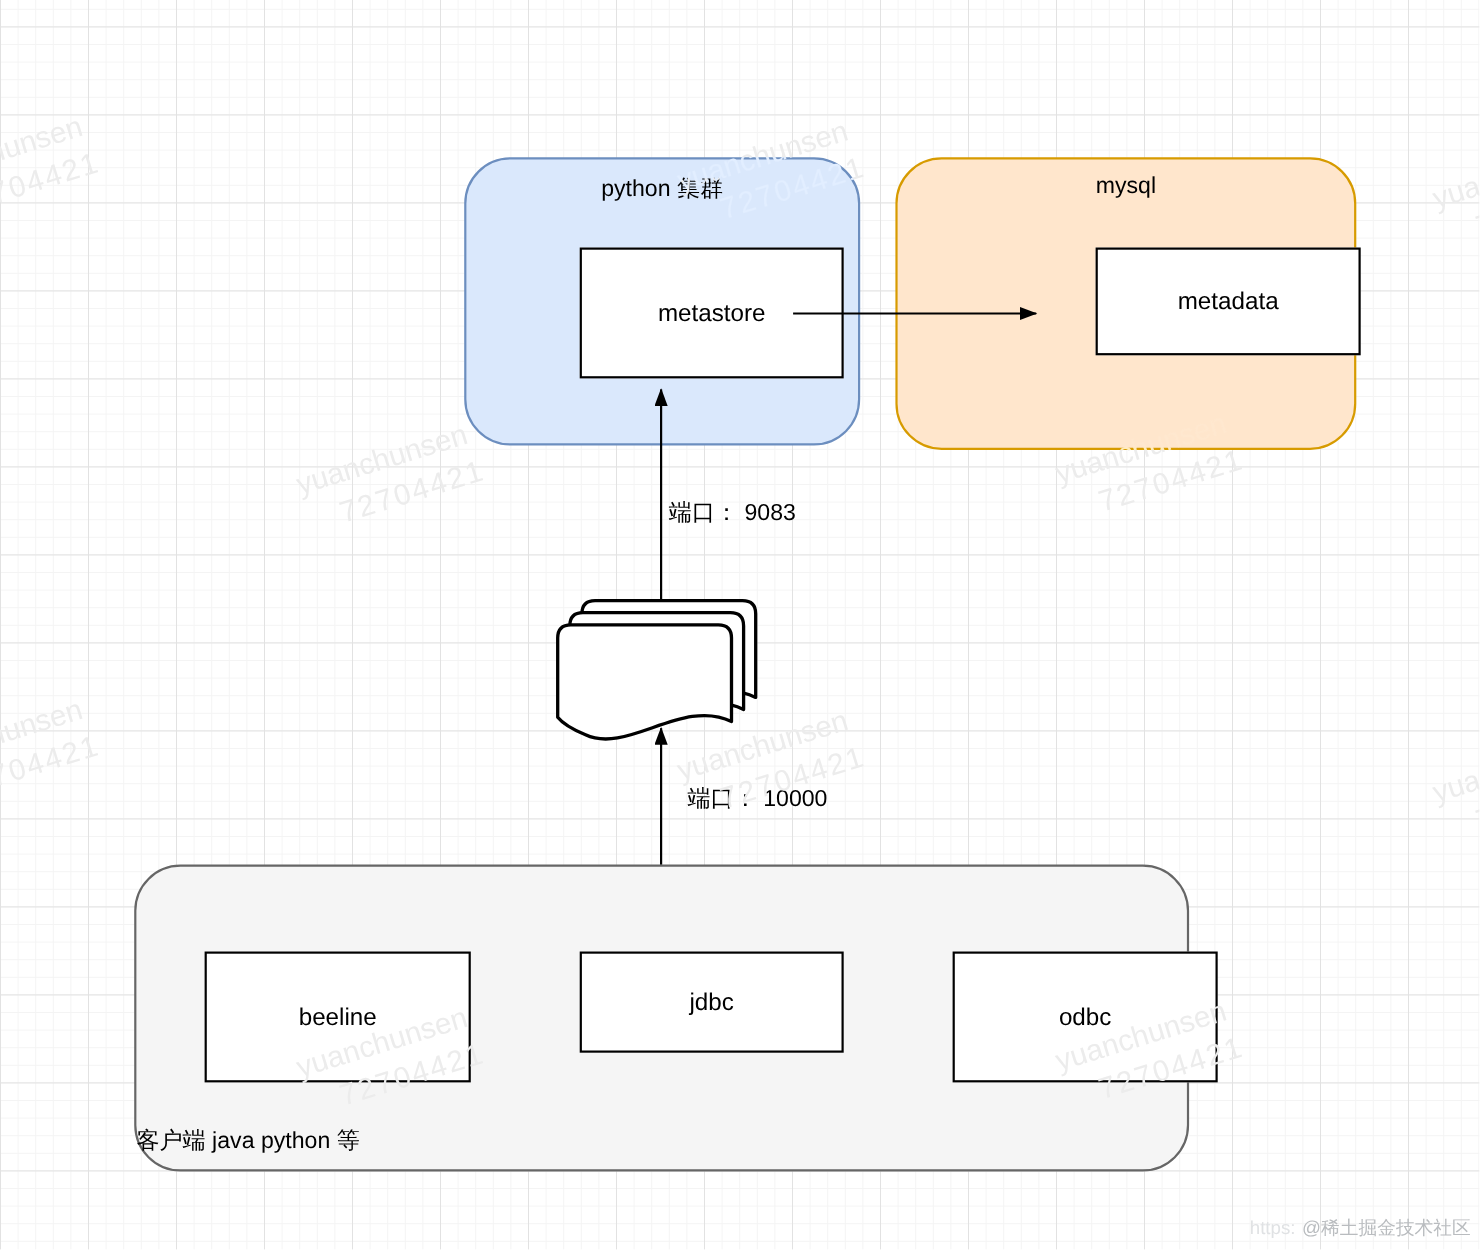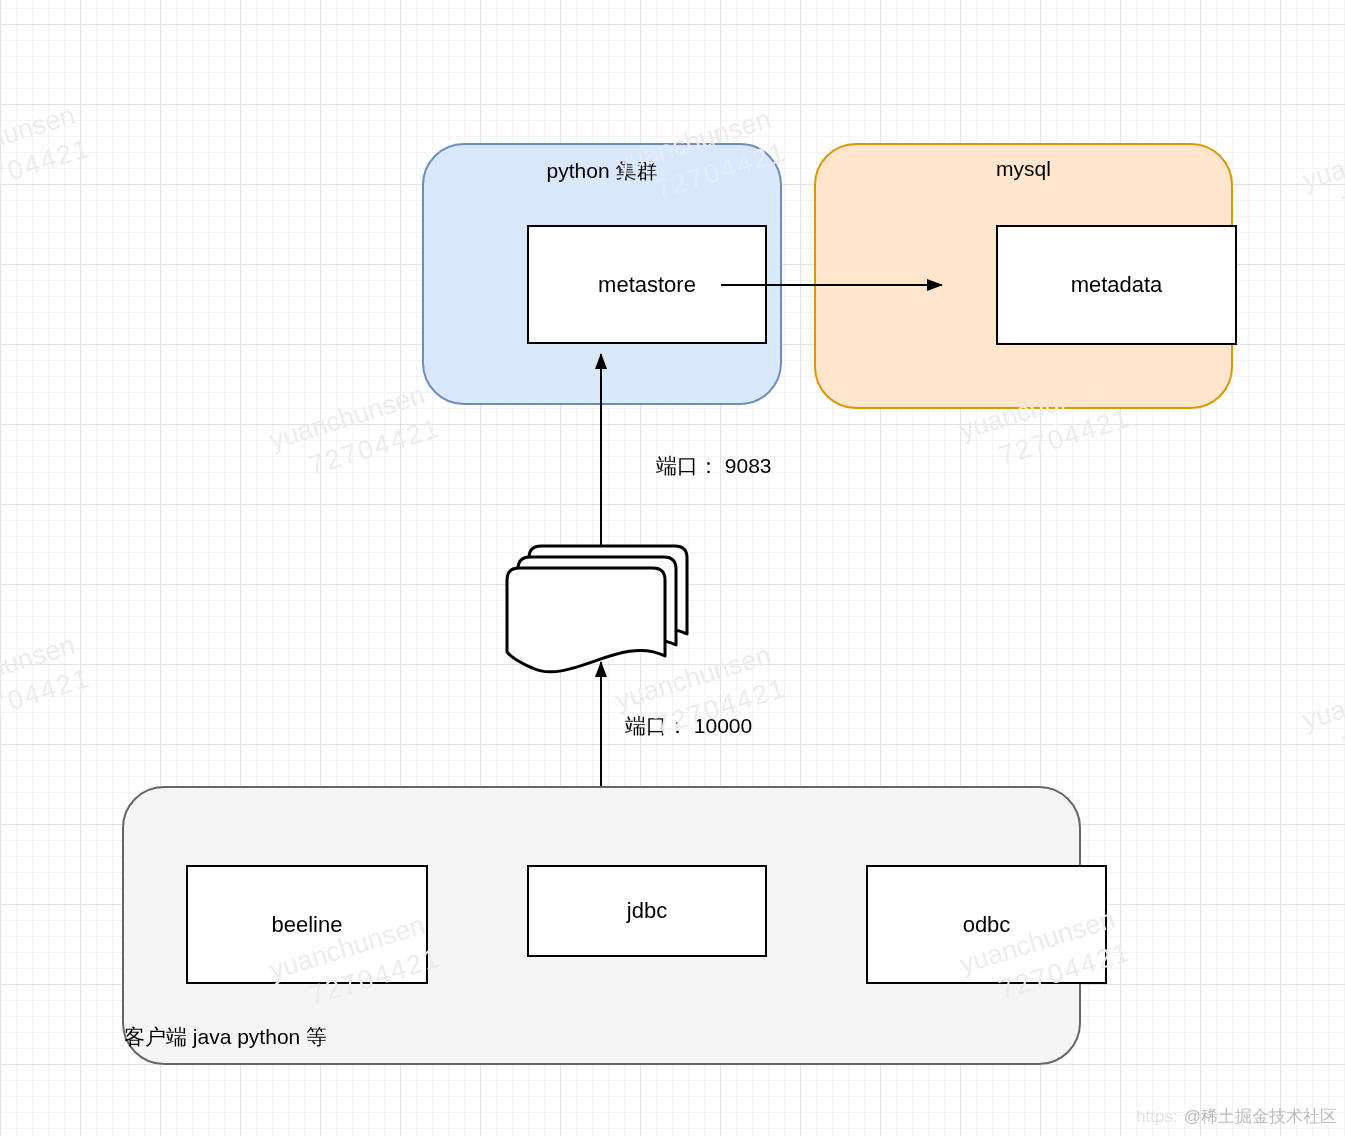--- a/index.html
+++ b/index.html
@@ -23,26 +23,26 @@
   .group-footer{position:absolute;bottom:12px;left:0;right:0;text-align:left;font-size:21px;margin-top:24px;}
   .g-hadoop{left:422px;top:143px;width:360px;height:262px;background:#dae8fc;border:2px solid #6c8ebf;}
   .g-mysql{left:814px;top:143px;width:419px;height:266px;background:#ffe6cc;border:2px solid #d79b00;}
   .g-client{left:122px;top:786px;width:959px;height:279px;background:#f5f5f5;border:2px solid #666666;}
   .node{
     position:absolute;background:#ffffff;border:2px solid #000;
     display:flex;align-items:center;justify-content:center;
     font-size:22px;box-sizing:border-box;margin-left:46px;
   }
   .n-metastore{left:481px;top:225px;width:240px;height:119px;}
-  .n-metadata{left:950px;top:225px;width:241px;height:120px;}
+  .n-metadata{left:950px;top:225px;width:241px;height:98px;}
   .n-beeline{left:140px;top:865px;width:242px;height:119px;align-items:center;}
   .n-jdbc{left:481px;top:865px;width:240px;height:92px;}
   .n-odbc{left:820px;top:865px;width:241px;height:119px;}
   .edge-label{position:absolute;font-size:21px;white-space:nowrap;}
-  .l-9083{left:608px;top:452px;margin-left:48px;}
+  .l-9083{left:608px;top:452px;}
   .l-10000{left:625px;top:712px;}
   .svg-layer{position:absolute;left:0;top:0;pointer-events:none;}
   .docstack{position:absolute;left:500px;top:540px;}
   .doc-label{
     position:absolute;left:510px;top:575px;width:158px;height:78px;
     display:flex;align-items:center;justify-content:center;font-size:22px;
   }
   .wm-layer{position:absolute;left:0;top:0;width:100%;height:100%;pointer-events:none;}
   .wm{
     position:absolute;

